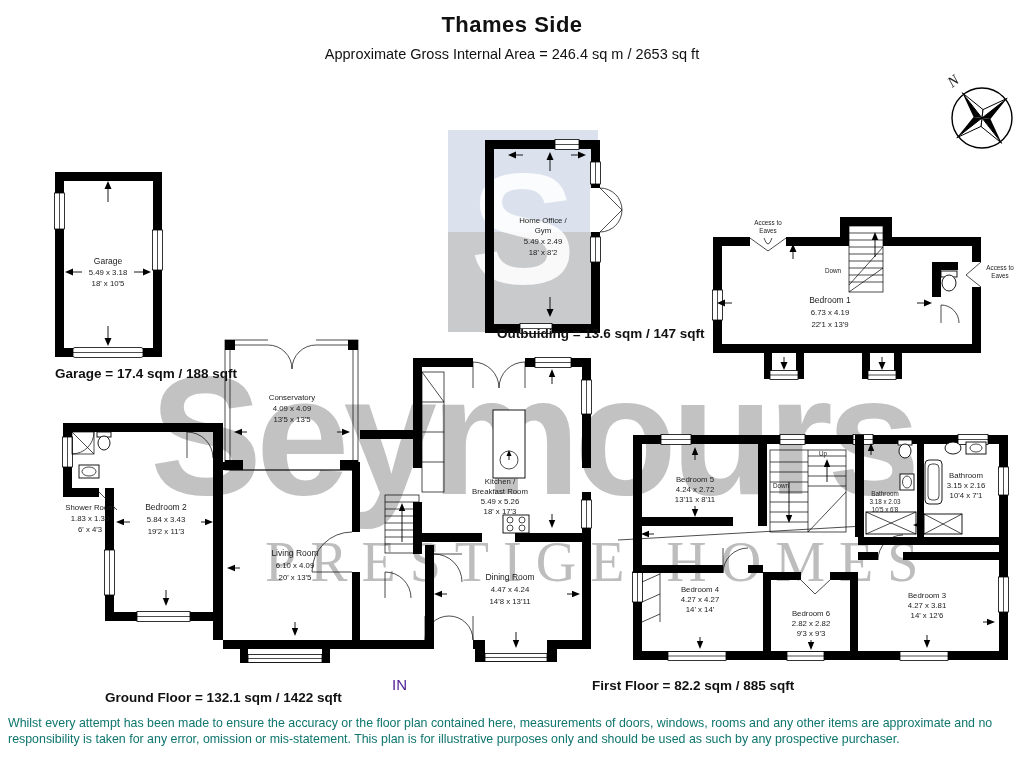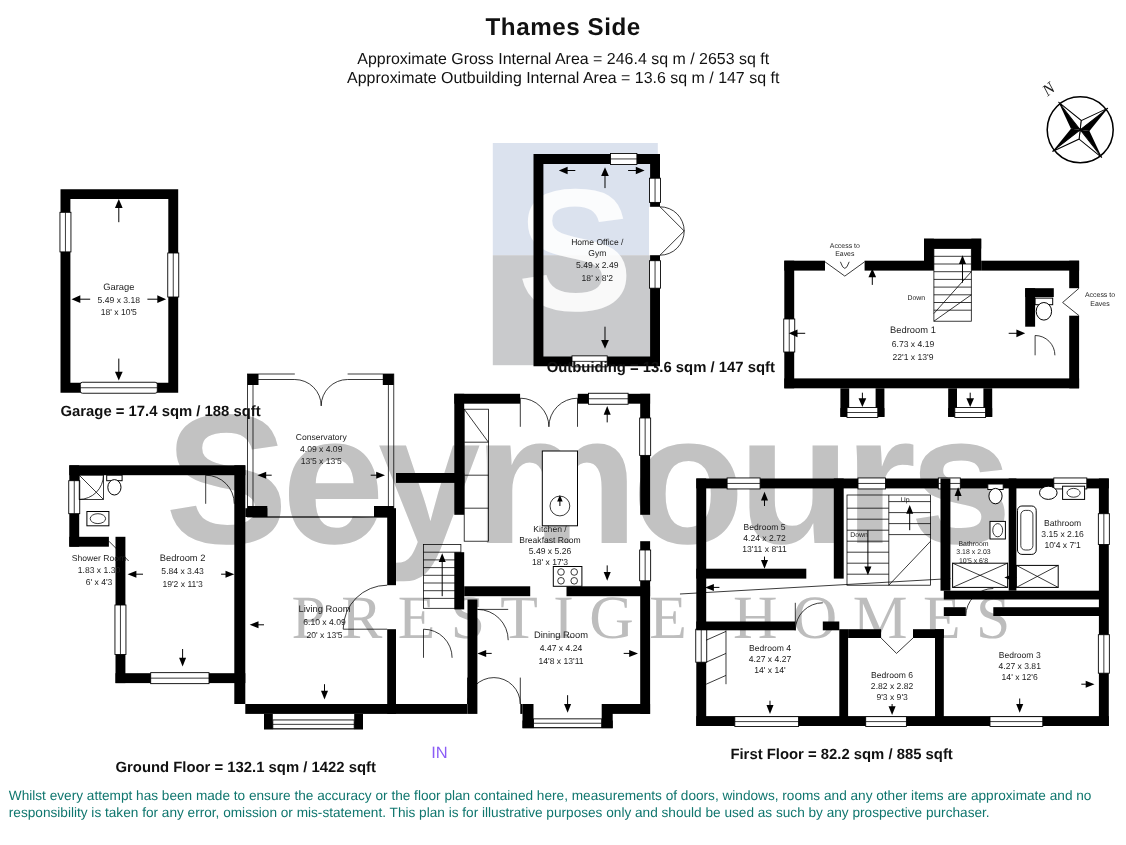--- a/index.html
+++ b/index.html
@@ -16,21 +16,21 @@
   .wm-block .bb{position:absolute;left:0;top:102px;width:100%;height:100px;background:#c9cacc;}
   .wm-block .mono{position:absolute;left:0;top:8px;width:100%;text-align:center;
         font-size:158px;font-weight:bold;color:rgba(255,255,255,.88);line-height:180px;}
   .wm-brand{left:150px;top:352px;width:700px;text-align:center;
         font-size:168px;font-weight:bold;color:#c2c2c2;letter-spacing:-6px;line-height:168px;}
   .wm-tag{left:265px;top:530px;width:530px;text-align:center;
         font-family:"Liberation Serif",serif;font-size:56px;color:#bdbdbd;letter-spacing:14px;white-space:nowrap;}
   
   .plan{position:absolute;z-index:2;}
   .cap{position:absolute;z-index:3;font-size:13.5px;font-weight:bold;white-space:nowrap;}
-  .in-label{position:absolute;z-index:3;font-size:15px;color:#8b5cf6;}
+  .in-label{position:absolute;z-index:3;font-size:15px;color:#4c1d95;}
   svg text{font-family:"Liberation Sans",sans-serif;fill:#1c1c1c;}
   text.rm{font-size:8.5px;text-anchor:middle;}
   text.rs{font-size:7.8px;text-anchor:middle;}
   text.tiny{font-size:6.3px;text-anchor:middle;}
   .w{fill:#000;}
   .ln{stroke:#000;stroke-width:.9;fill:none;}
   .thin{stroke:#000;stroke-width:.7;fill:none;}
   .win{fill:#fff;stroke:#000;stroke-width:.8;}
   .fx{fill:#fff;stroke:#000;stroke-width:.9;}
   .ah{fill:#000;stroke:none;}
@@ -39,21 +39,20 @@
         font-size:12.4px;line-height:15.5px;color:#0f766e;}
 </style>
 </head>
 <body>
 
 <div class="page">
 
   <div class="hdr">
     <div class="title">Thames Side</div>
     <div class="aline">Approximate Gross Internal Area = 246.4 sq m / 2653 sq ft</div>
-    <div class="aline">Approximate Outbuilding Internal Area = 13.6 sq m / 147 sq ft</div>
   </div>
 
   <svg class="plan" style="left:930px;top:60px;" width="95" height="100" viewBox="0 0 95 100">
     <circle cx="52" cy="58" r="30" class="ln" style="stroke-width:1.4"></circle>
     <g transform="rotate(-38 52 58)">
       <polygon class="ah" points="52,26 46,52 52,58"></polygon>
       <polygon class="fx" points="52,26 58,52 52,58"></polygon>
       <polygon class="fx" points="84,58 58,52 52,58"></polygon>
       <polygon class="ah" points="84,58 58,64 52,58"></polygon>
       <polygon class="ah" points="52,90 58,64 52,58"></polygon>
@@ -509,17 +508,17 @@
       <line class="ln" x1="309" y1="213" x2="309" y2="220"></line>
         <polygon class="ah" points="309,226 305.8,218 312.2,218"></polygon>
       <line class="ln" x1="365" y1="200" x2="372" y2="200"></line>
         <polygon class="ah" points="377,200 369,196.8 369,203.2"></polygon>
       <line class="ln" x1="306" y1="103" x2="300" y2="103"></line>
         <polygon class="ah" points="295,103 303,99.8 303,106.2"></polygon>
       <line class="ln" x1="253" y1="33" x2="253" y2="26"></line>
         <polygon class="ah" points="253,21 249.8,29 256.2,29"></polygon>
     </g>
   </svg>
-  <div class="cap" style="left:664px;top:678px;">First Floor = 82.2 sqm / 885 sqft</div>
+  <div class="cap" style="left:592px;top:678px;">First Floor = 82.2 sqm / 885 sqft</div>
 
   <div class="foot">Whilst every attempt has been made to ensure the accuracy or the floor plan contained here, measurements of doors, windows, rooms and any other items are approximate and no responsibility is taken for any error, omission or mis-statement. This plan is for illustrative purposes only and should be used as such by any prospective purchaser.</div>
 
 </div>
 
 </body></html>

